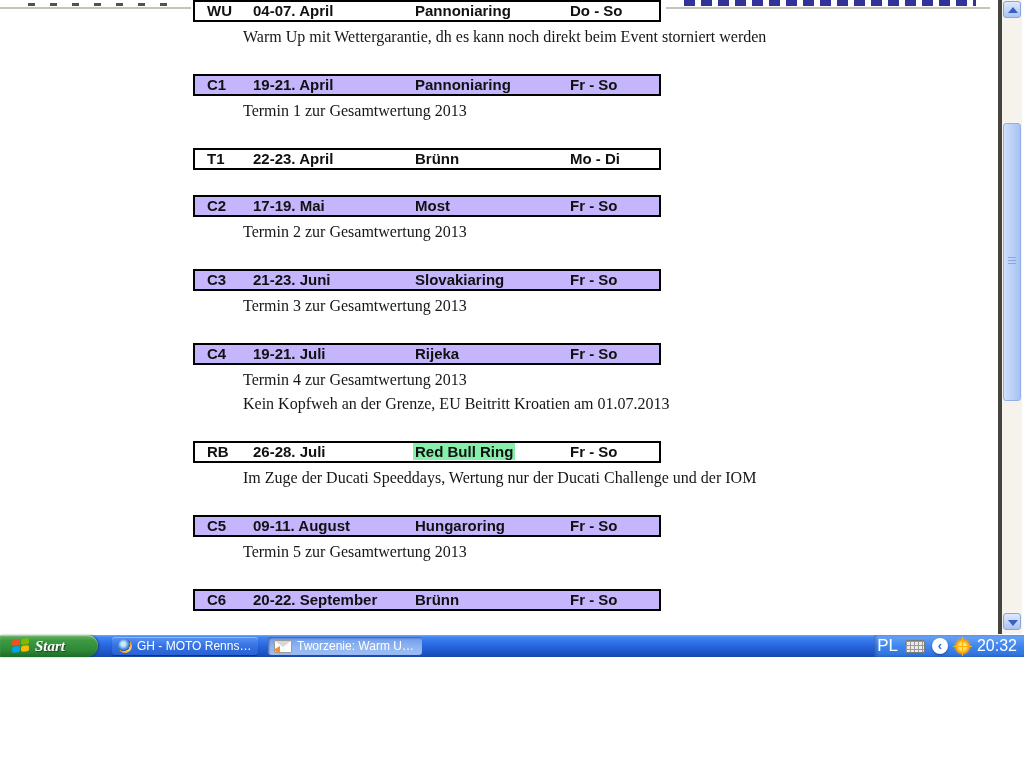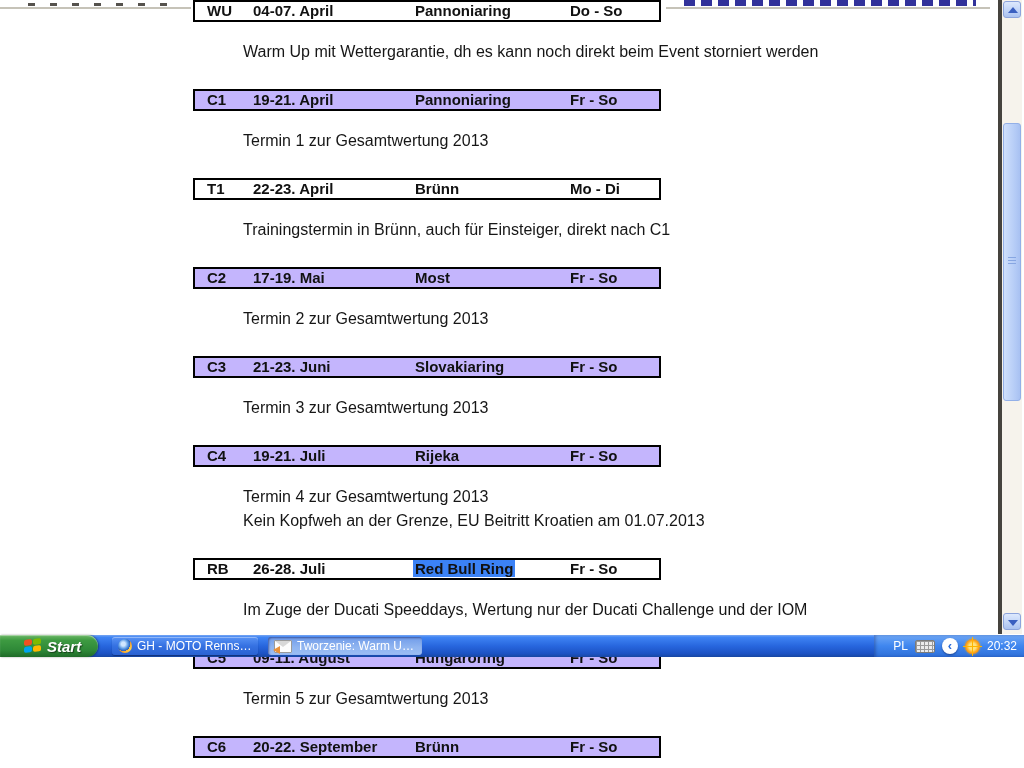--- a/index.html
+++ b/index.html
@@ -12,43 +12,43 @@
   .clip-dashes-right{position:absolute;left:684px;top:0;width:292px;height:6px;
      background:repeating-linear-gradient(90deg,#32329a 0 11px,transparent 11px 17px);}
   .clip-line-right{position:absolute;left:666px;top:7px;width:324px;height:2px;background:#c6c3b8;}
   
   .events{position:absolute;left:193px;top:0;width:828px;}
   .event{margin-bottom:25px;}
   .ebox{box-sizing:border-box;width:468px;height:22px;border:2px solid #000;background:#fff;
         display:grid;grid-template-columns:46px 162px 155px 1fr;align-items:center;
         padding-left:12px;font-weight:bold;font-size:15px;line-height:18px;white-space:nowrap;}
   .ebox.hl{background:#c4b5fd;}
-  .sel{background:#3b82f6;padding:0 2px;margin-left:-2px;}
-  .notes{margin-top:18px;padding-left:50px;}
+  .sel{background:#86efac;padding:0 2px;margin-left:-2px;}
+  .notes{margin-top:3px;padding-left:50px;font-family:Liberation Serif, serif;}
   .note{font-size:16px;line-height:24px;white-space:nowrap;color:#161616;}
   
   .win-edge{position:absolute;left:998px;top:0;width:4px;height:634px;background:#45433e;}
   .scrollbar{position:absolute;left:1002px;top:0;width:20px;height:634px;background:#f6f3ec;}
   .sb-btn{position:absolute;left:1px;width:18px;height:17px;border:1px solid #8ca4dd;border-radius:3px;
           box-sizing:border-box;background:linear-gradient(180deg,#dde9fd,#c0d3f7 60%,#aac2f0);}
   .sb-btn.up{top:1px;} .sb-btn.down{top:613px;}
   .sb-chev{position:absolute;left:4px;width:0;height:0;border-left:5px solid transparent;border-right:5px solid transparent;}
   .up .sb-chev{top:5px;border-bottom:6px solid #3a5fc0;}
   .down .sb-chev{top:6px;border-top:6px solid #3a5fc0;}
   .sb-thumb{position:absolute;left:1px;top:123px;width:18px;height:278px;border:1px solid #93b0e8;border-radius:3px;
           box-sizing:border-box;background:linear-gradient(90deg,#cfe0fc,#b4cbf6 70%,#a8c1f2);}
   .grip{position:absolute;left:4px;top:133px;width:8px;height:8px;
         background:repeating-linear-gradient(180deg,#87a6e2 0 1px,transparent 1px 3px);}
   
   .taskbar{position:absolute;left:0;top:635px;width:1024px;height:22px;
      background:linear-gradient(180deg,#79a7f2 0,#3f84f4 10%,#2766de 50%,#1c52c3 85%,#1747a2 100%);}
   .start-btn{position:absolute;left:0;top:0;width:98px;height:22px;border-radius:0 11px 11px 0;cursor:pointer;
      background:linear-gradient(180deg,#6cb765 0,#3d9a41 25%,#2e8837 70%,#1f6b28 100%);
      box-shadow:inset 0 1px 1px rgba(255,255,255,.45), 1px 0 2px rgba(0,0,0,.4);
-     display:flex;align-items:center;gap:5px;padding-left:24px;box-sizing:border-box;}
+     display:flex;align-items:center;gap:5px;padding-left:12px;box-sizing:border-box;font-family:Liberation Serif, serif;}
   .winflag{width:18px;height:15px;display:grid;grid-template-columns:8px 8px;grid-template-rows:6px 6px;
      gap:1px;transform:skewY(-6deg);}
   .winflag i{border-radius:2px;}
   .winflag i:nth-child(1){background:#f25022;} .winflag i:nth-child(2){background:#7fba00;}
   .winflag i:nth-child(3){background:#00a4ef;} .winflag i:nth-child(4){background:#ffb900;}
   .start-label{color:#fff;font-weight:bold;font-style:italic;font-size:15px;text-shadow:1px 1px 1px rgba(0,0,0,.5);}
   .task-btn{position:absolute;top:2px;height:18px;border-radius:3px;display:flex;align-items:center;gap:5px;
      padding:0 6px;box-sizing:border-box;color:#fff;font-size:12px;white-space:nowrap;overflow:hidden;cursor:pointer;}
   .task-btn .lbl{overflow:hidden;text-overflow:ellipsis;}
   .task-ff{left:112px;width:146px;background:linear-gradient(180deg,#5893f5,#3571e2 50%,#2a62d2);
@@ -61,32 +61,32 @@
   .mail-icon{width:16px;height:11px;background:#fdfdfd;border:1px solid #9a9a9a;border-radius:1px;
      position:relative;flex:0 0 auto;}
   .mail-icon:before{content:"";position:absolute;left:0;top:0;width:0;height:0;
      border-left:8px solid transparent;border-right:8px solid transparent;border-top:6px solid #d8d8d8;}
   .mail-icon:after{content:"";position:absolute;left:-2px;bottom:-2px;width:0;height:0;
      border-top:4px solid transparent;border-bottom:4px solid transparent;border-right:7px solid #e8923c;}
   .tray{position:absolute;right:0;top:0;width:150px;height:22px;display:flex;align-items:center;
      justify-content:flex-end;gap:7px;padding-right:7px;box-sizing:border-box;
      background:linear-gradient(180deg,#6fa7f5,#3f86ef 50%,#2e6fd8);
      box-shadow:inset 2px 0 3px rgba(0,0,60,.25);}
-  .tray-lang{color:#fff;font-size:12px;}
+  .tray-lang{color:#fff;font-size:17px;}
   .kbd-icon{width:18px;height:11px;background:#ececec;border:1px solid #7a7a7a;border-radius:2px;
      background-image:repeating-linear-gradient(90deg,#9a9a9a 0 1px,transparent 1px 4px),
                       repeating-linear-gradient(180deg,#9a9a9a 0 1px,transparent 1px 4px);}
   .hide-chevron{width:16px;height:16px;border-radius:50%;background:#fff;color:#2a6bd8;font-weight:bold;
      font-size:13px;line-height:15px;text-align:center;box-shadow:0 1px 2px rgba(0,0,40,.4);cursor:pointer;}
   .sun-icon{width:15px;height:15px;position:relative;border-radius:50%;
      background:radial-gradient(circle,#ffe27a 0 32%,#ffa91e 55%,#ef810f 78%,#c85f06 100%);
      box-shadow:0 0 2px #ffb400;}
   .sun-icon:before,.sun-icon:after{content:"";position:absolute;left:7px;top:-2px;width:1px;height:19px;background:#ffb400;}
   .sun-icon:after{transform:rotate(90deg);}
-  .tray-clock{color:#fff;font-size:12px;}
+  .tray-clock{color:#fff;font-size:16px;}
 </style>
 </head>
 <body>
 
 <div class="screen">
 
   <div class="clip-dashes-left"></div>
   <div class="clip-line-left"></div>
   <div class="clip-dashes-right"></div>
   <div class="clip-line-right"></div>
@@ -113,23 +113,20 @@
         <div class="notes">
           <div class="note">Termin 1 zur Gesamtwertung 2013</div>
         </div>
       </div>
       <div class="event">
         <div class="ebox">
           <span>T1</span>
           <span>22-23. April</span>
           <span>Brünn</span>
           <span>Mo - Di</span>
-        </div>
-        <div class="notes">
-          <div class="note">Trainingstermin in Brünn, auch für Einsteiger, direkt nach C1</div>
         </div>
       </div>
       <div class="event">
         <div class="ebox hl">
           <span>C2</span>
           <span>17-19. Mai</span>
           <span>Most</span>
           <span>Fr - So</span>
         </div>
         <div class="notes">

